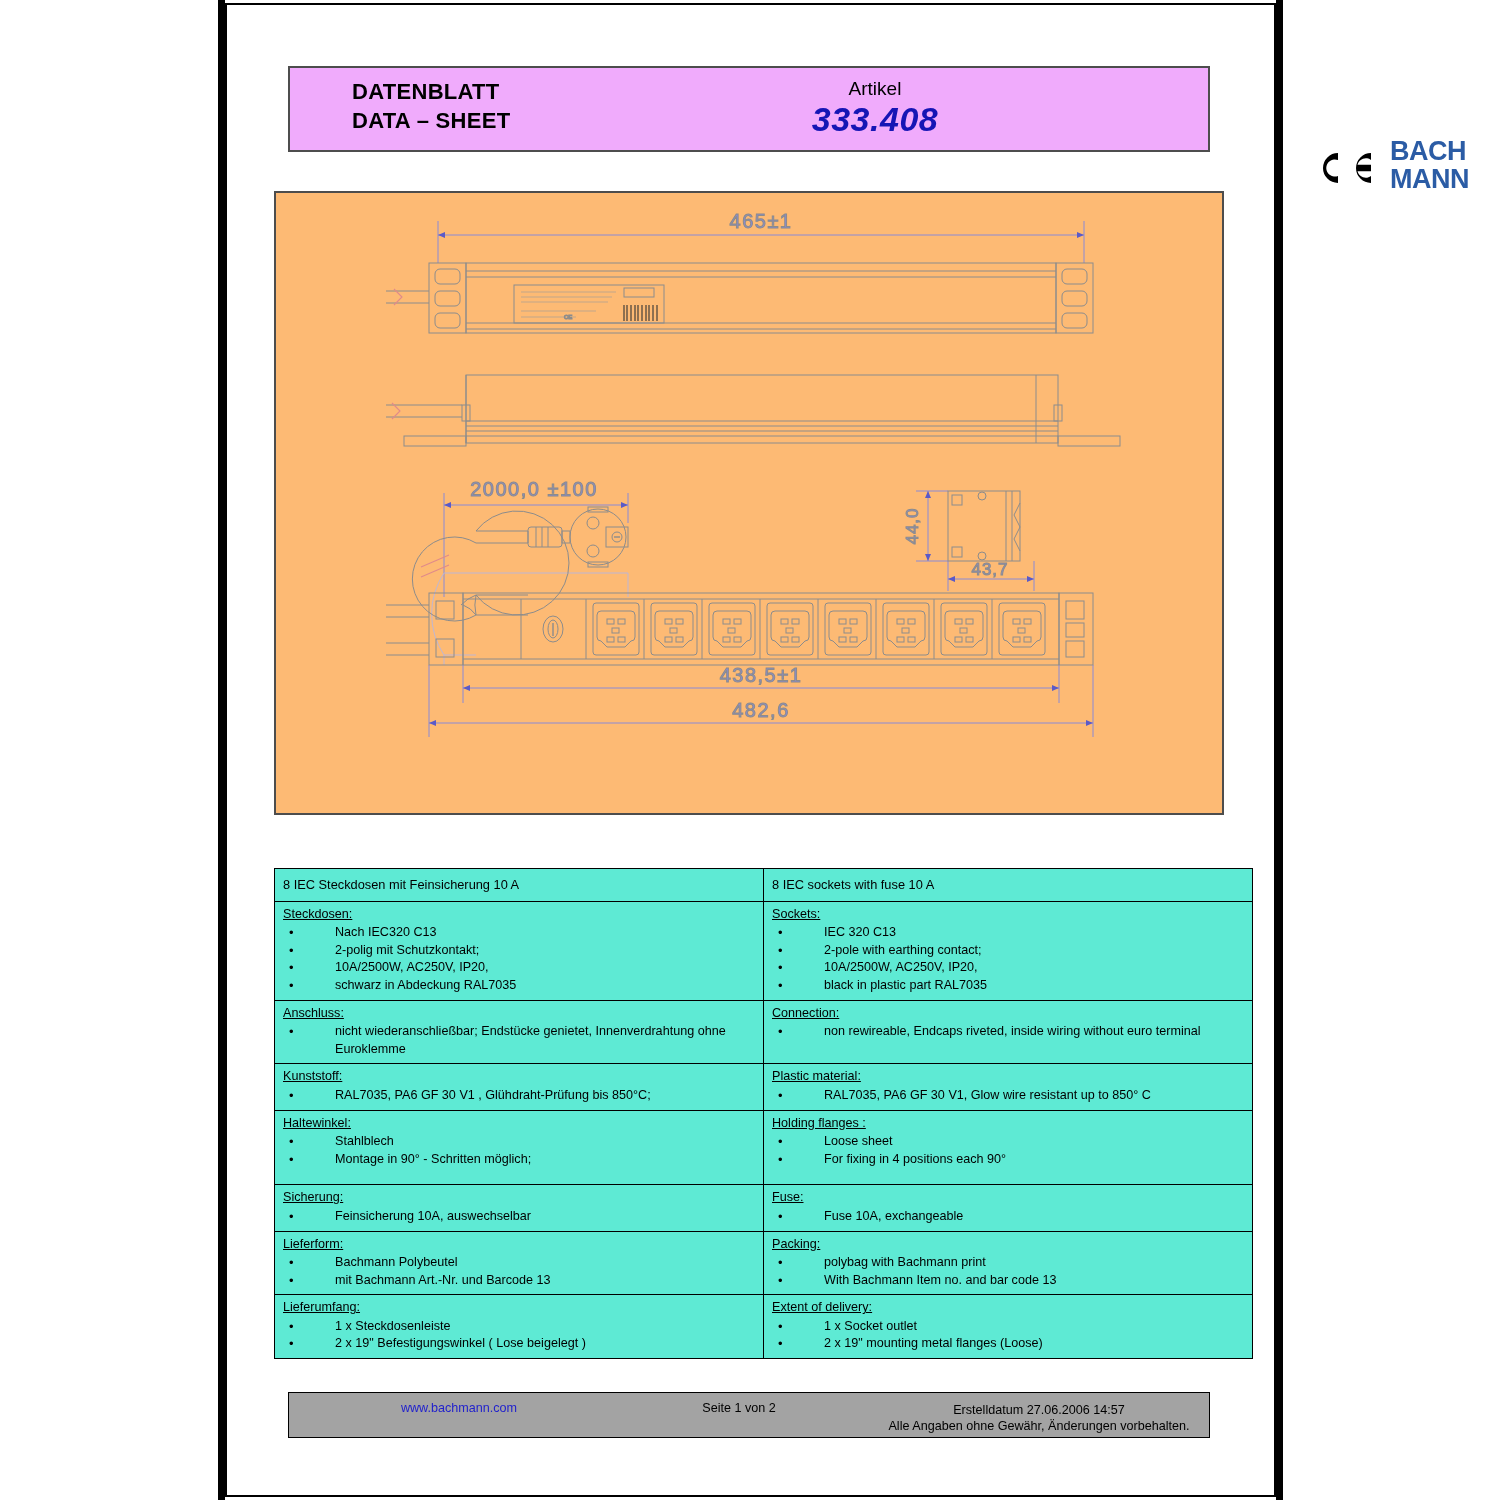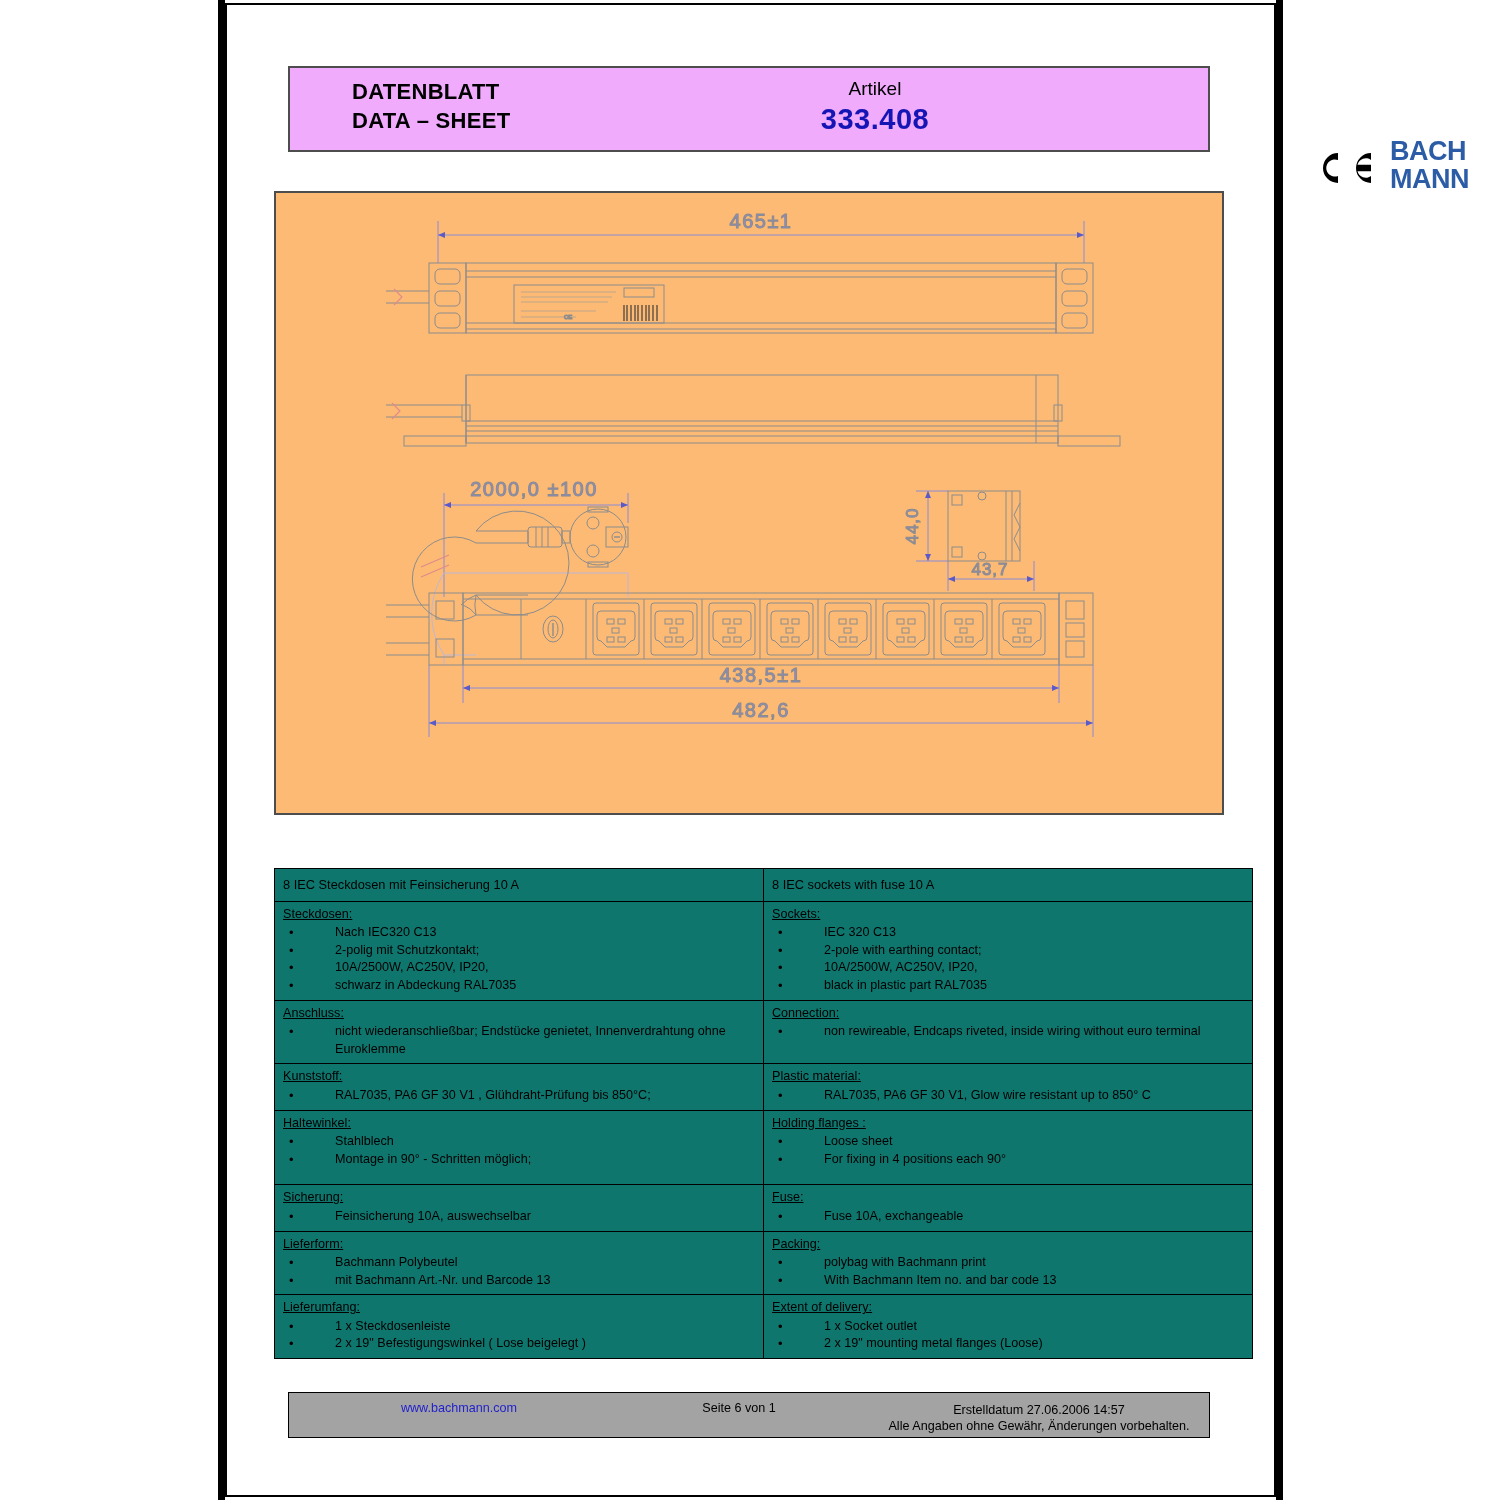--- a/index.html
+++ b/index.html
@@ -21,40 +21,40 @@
   .header-box{
     position:absolute;left:288px;top:66px;width:922px;height:86px;
     border:2px solid #4d4d4d;box-sizing:border-box;background:#f0abfc;
   }
   .hdr-title{
     position:absolute;left:62px;top:9px;width:330px;
     font-size:22px;font-weight:bold;line-height:29px;letter-spacing:.3px;color:#000;
   }
   .hdr-artikel-wrap{position:absolute;left:420px;top:8px;width:330px;text-align:center;}
   .hdr-artikel-label{font-size:19px;color:#000;line-height:25px;}
-  .hdr-artikel-value{font-size:29px;font-weight:bold;color:#1515b5;line-height:36px;letter-spacing:.5px;}
+  .hdr-artikel-value{font-size:34px;font-weight:bold;color:#1515b5;line-height:36px;letter-spacing:.5px;font-style:italic;}
   .hdr-ce{position:absolute;left:1022px;top:82px;}
   .hdr-logo{
     position:absolute;left:1100px;top:69px;width:104px;height:58px;
     color:#2b5ca5;font-weight:bold;font-size:27px;line-height:28px;
     letter-spacing:-0.5px;text-align:left;
   }
   .hdr-logo span{display:block;}
 
   
   .drawing-box{
     position:absolute;left:274px;top:191px;width:950px;height:624px;
     border:2px solid #4d4d4d;box-sizing:border-box;background:#fdba74;
   }
   .dwg-svg{position:absolute;left:0;top:0;}
 
   
   .spec-table{
     position:absolute;left:274px;top:868px;width:948px;
-    border-collapse:collapse;table-layout:fixed;background:#0f766e;
+    border-collapse:collapse;table-layout:fixed;background:#5eead4;
   }
   .spec-table td{
     border:1.5px solid #000;vertical-align:top;
     padding:4px 6px 5px 8px;font-size:12.6px;line-height:17.6px;color:#000;
   }
   .spec-table td.cell-de{width:474px;}
   .spec-table td.cell-en{width:474px;}
   .sec-head{text-decoration:underline;display:block;margin-bottom:1px;}
   ul.bl{margin:0;padding:0;list-style:none;}
   ul.bl li{position:relative;padding-left:52px;line-height:17.6px;}
@@ -497,18 +497,18 @@
             <li>1 x Socket outlet</li>
             <li>2 x 19" mounting metal flanges (Loose)</li>
           </ul>
         </td>
       </tr>
     </tbody>
 </table>
 
 <div class="footer-box">
   <div class="ft-url">www.bachmann.com</div>
-  <div class="ft-page">Seite 6 von 1</div>
+  <div class="ft-page">Seite 1 von 2</div>
   <div class="ft-right">
     <span>Erstelldatum  27.06.2006 14:57</span>
   </div>
   <div class="ft-disc">Alle Angaben ohne Gewähr, Änderungen vorbehalten.</div>
 </div>
 
 </body></html>

